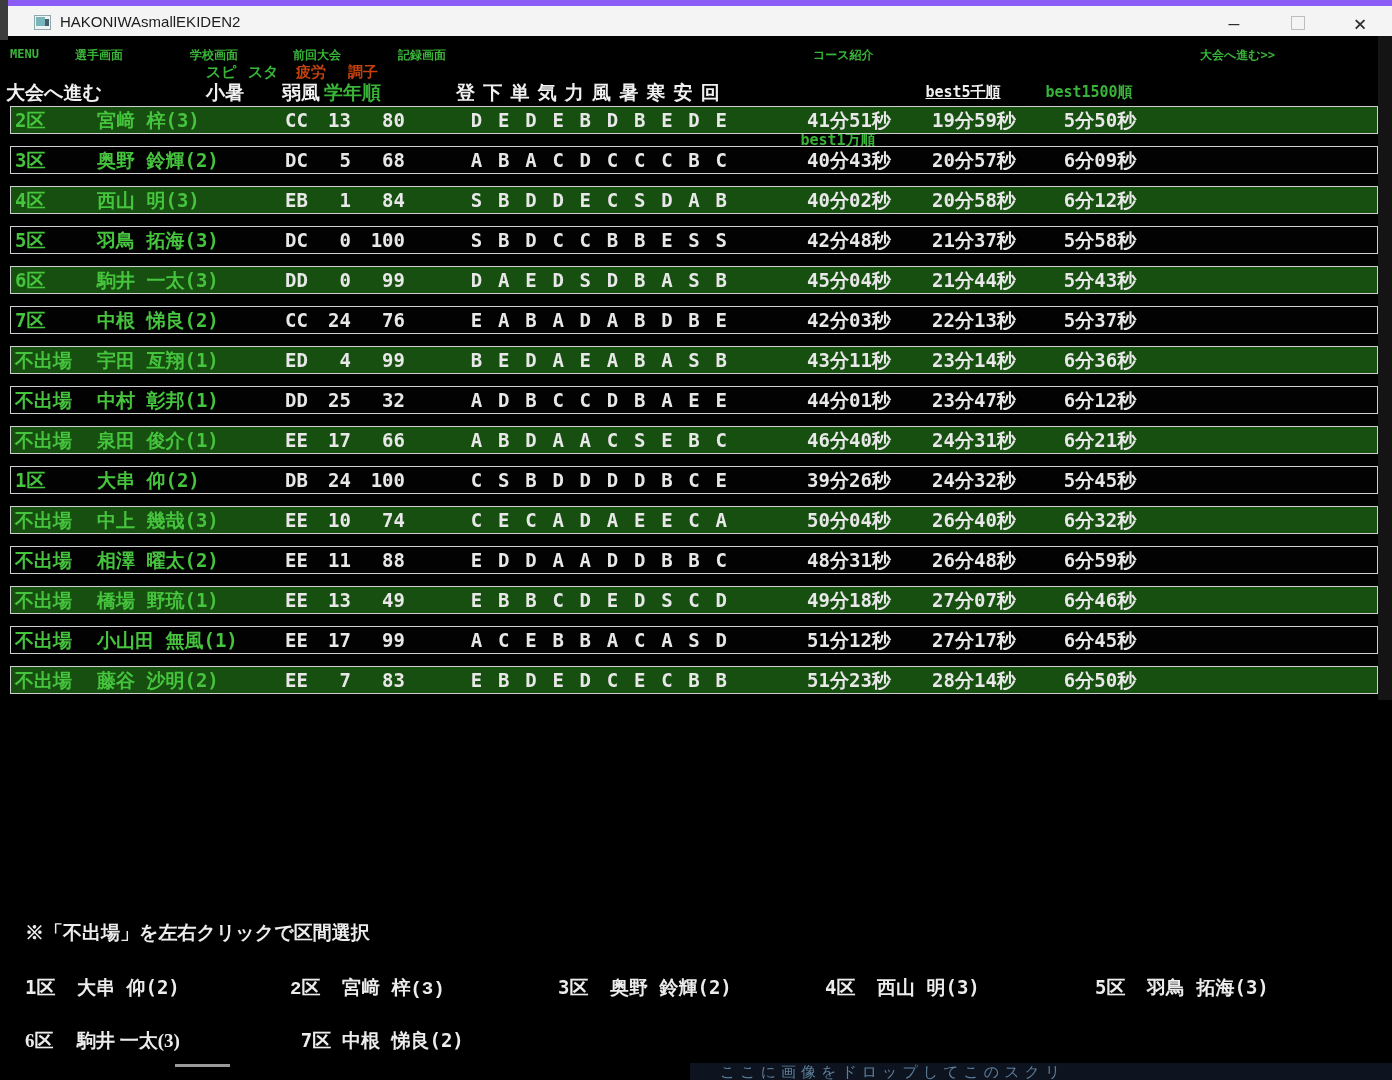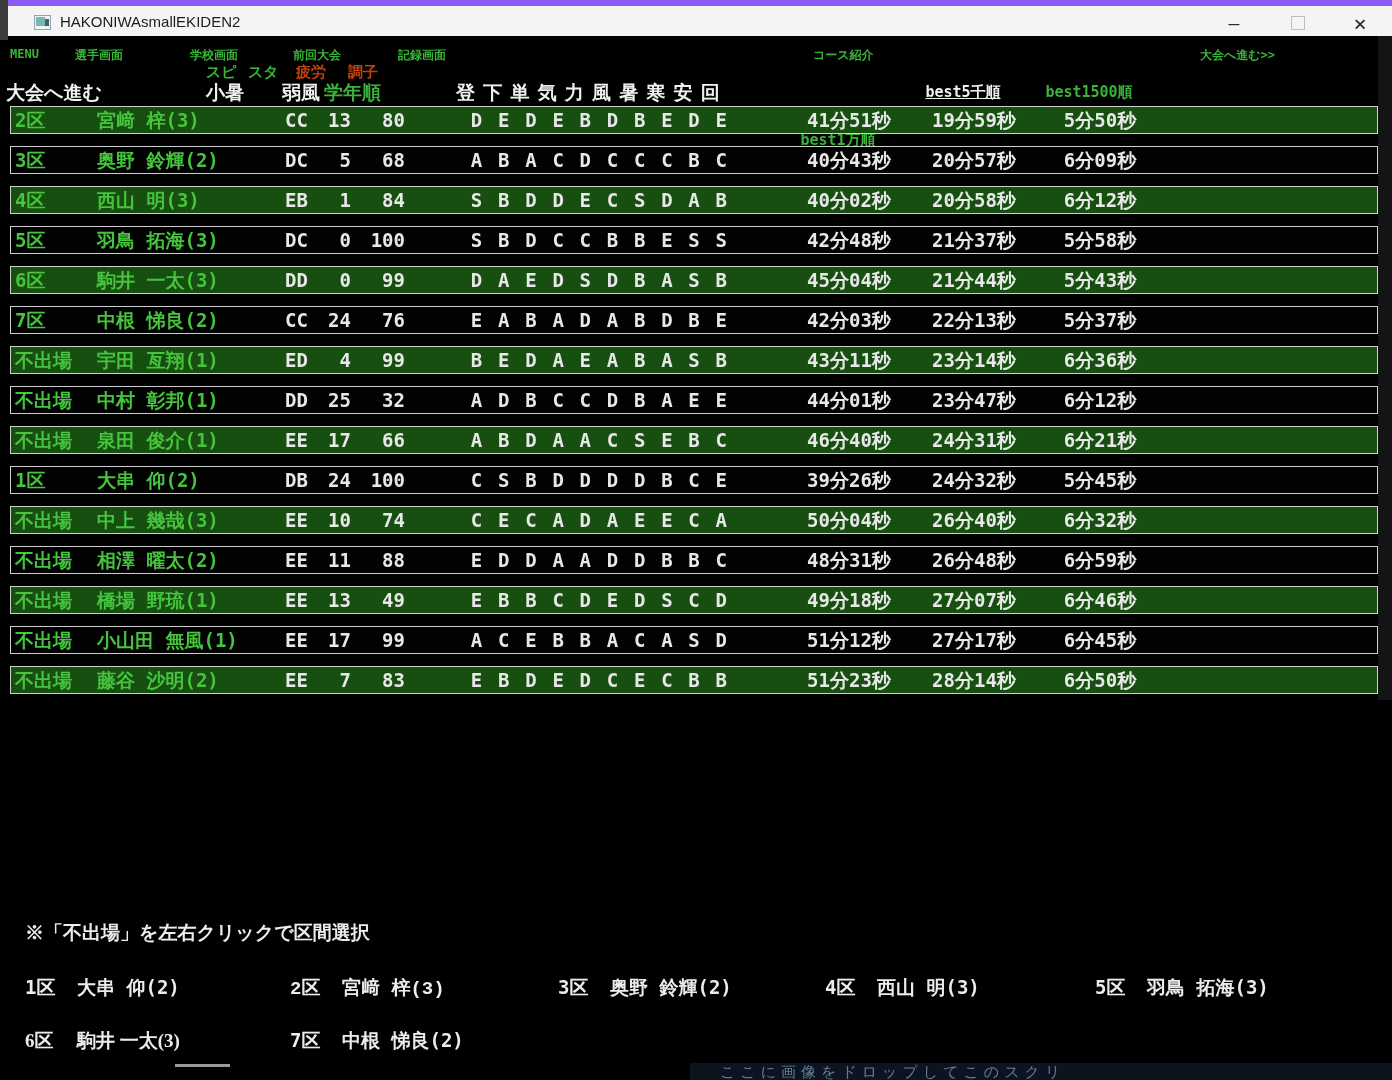--- a/index.html
+++ b/index.html
@@ -451,20 +451,20 @@
   <div class="note">※「不出場」を左右クリックで区間選択</div>
   <div id="arow1">
       <span class="assign" style="left: 25px; top: 975px;"><span class="aleg">1区</span><span>大串 仰(2)</span></span>
       <span class="assign" style="left: 290px; top: 975px; font-family: Liberation Mono, monospace;"><span class="aleg">2区</span><span>宮﨑 梓(3)</span></span>
       <span class="assign" style="left: 558px; top: 975px;"><span class="aleg">3区</span><span>奥野 鈴輝(2)</span></span>
       <span class="assign" style="left: 825px; top: 975px;"><span class="aleg">4区</span><span>西山 明(3)</span></span>
       <span class="assign" style="left: 1095px; top: 975px;"><span class="aleg">5区</span><span>羽鳥 拓海(3)</span></span>
     </div>
   <div id="arow2">
       <span class="assign" style="left: 25px; top: 1028px; font-family: Liberation Serif, serif;"><span class="aleg">6区</span><span>駒井 一太(3)</span></span>
-      <span class="assign" style="left: 290px; top: 1028px;"><span class="aleg">7区</span><span>中根 悌良(2)</span></span>
+      <span class="assign" style="left: 290px; top: 1028px; text-align: center;"><span class="aleg">7区</span><span>中根 悌良(2)</span></span>
     </div>
   <div class="dash"></div>
 
   <div class="drop-tab"></div>
   <div class="drop">ここに画像をドロップしてこのスクリ</div>
 
 </div>
 
 </body></html>

